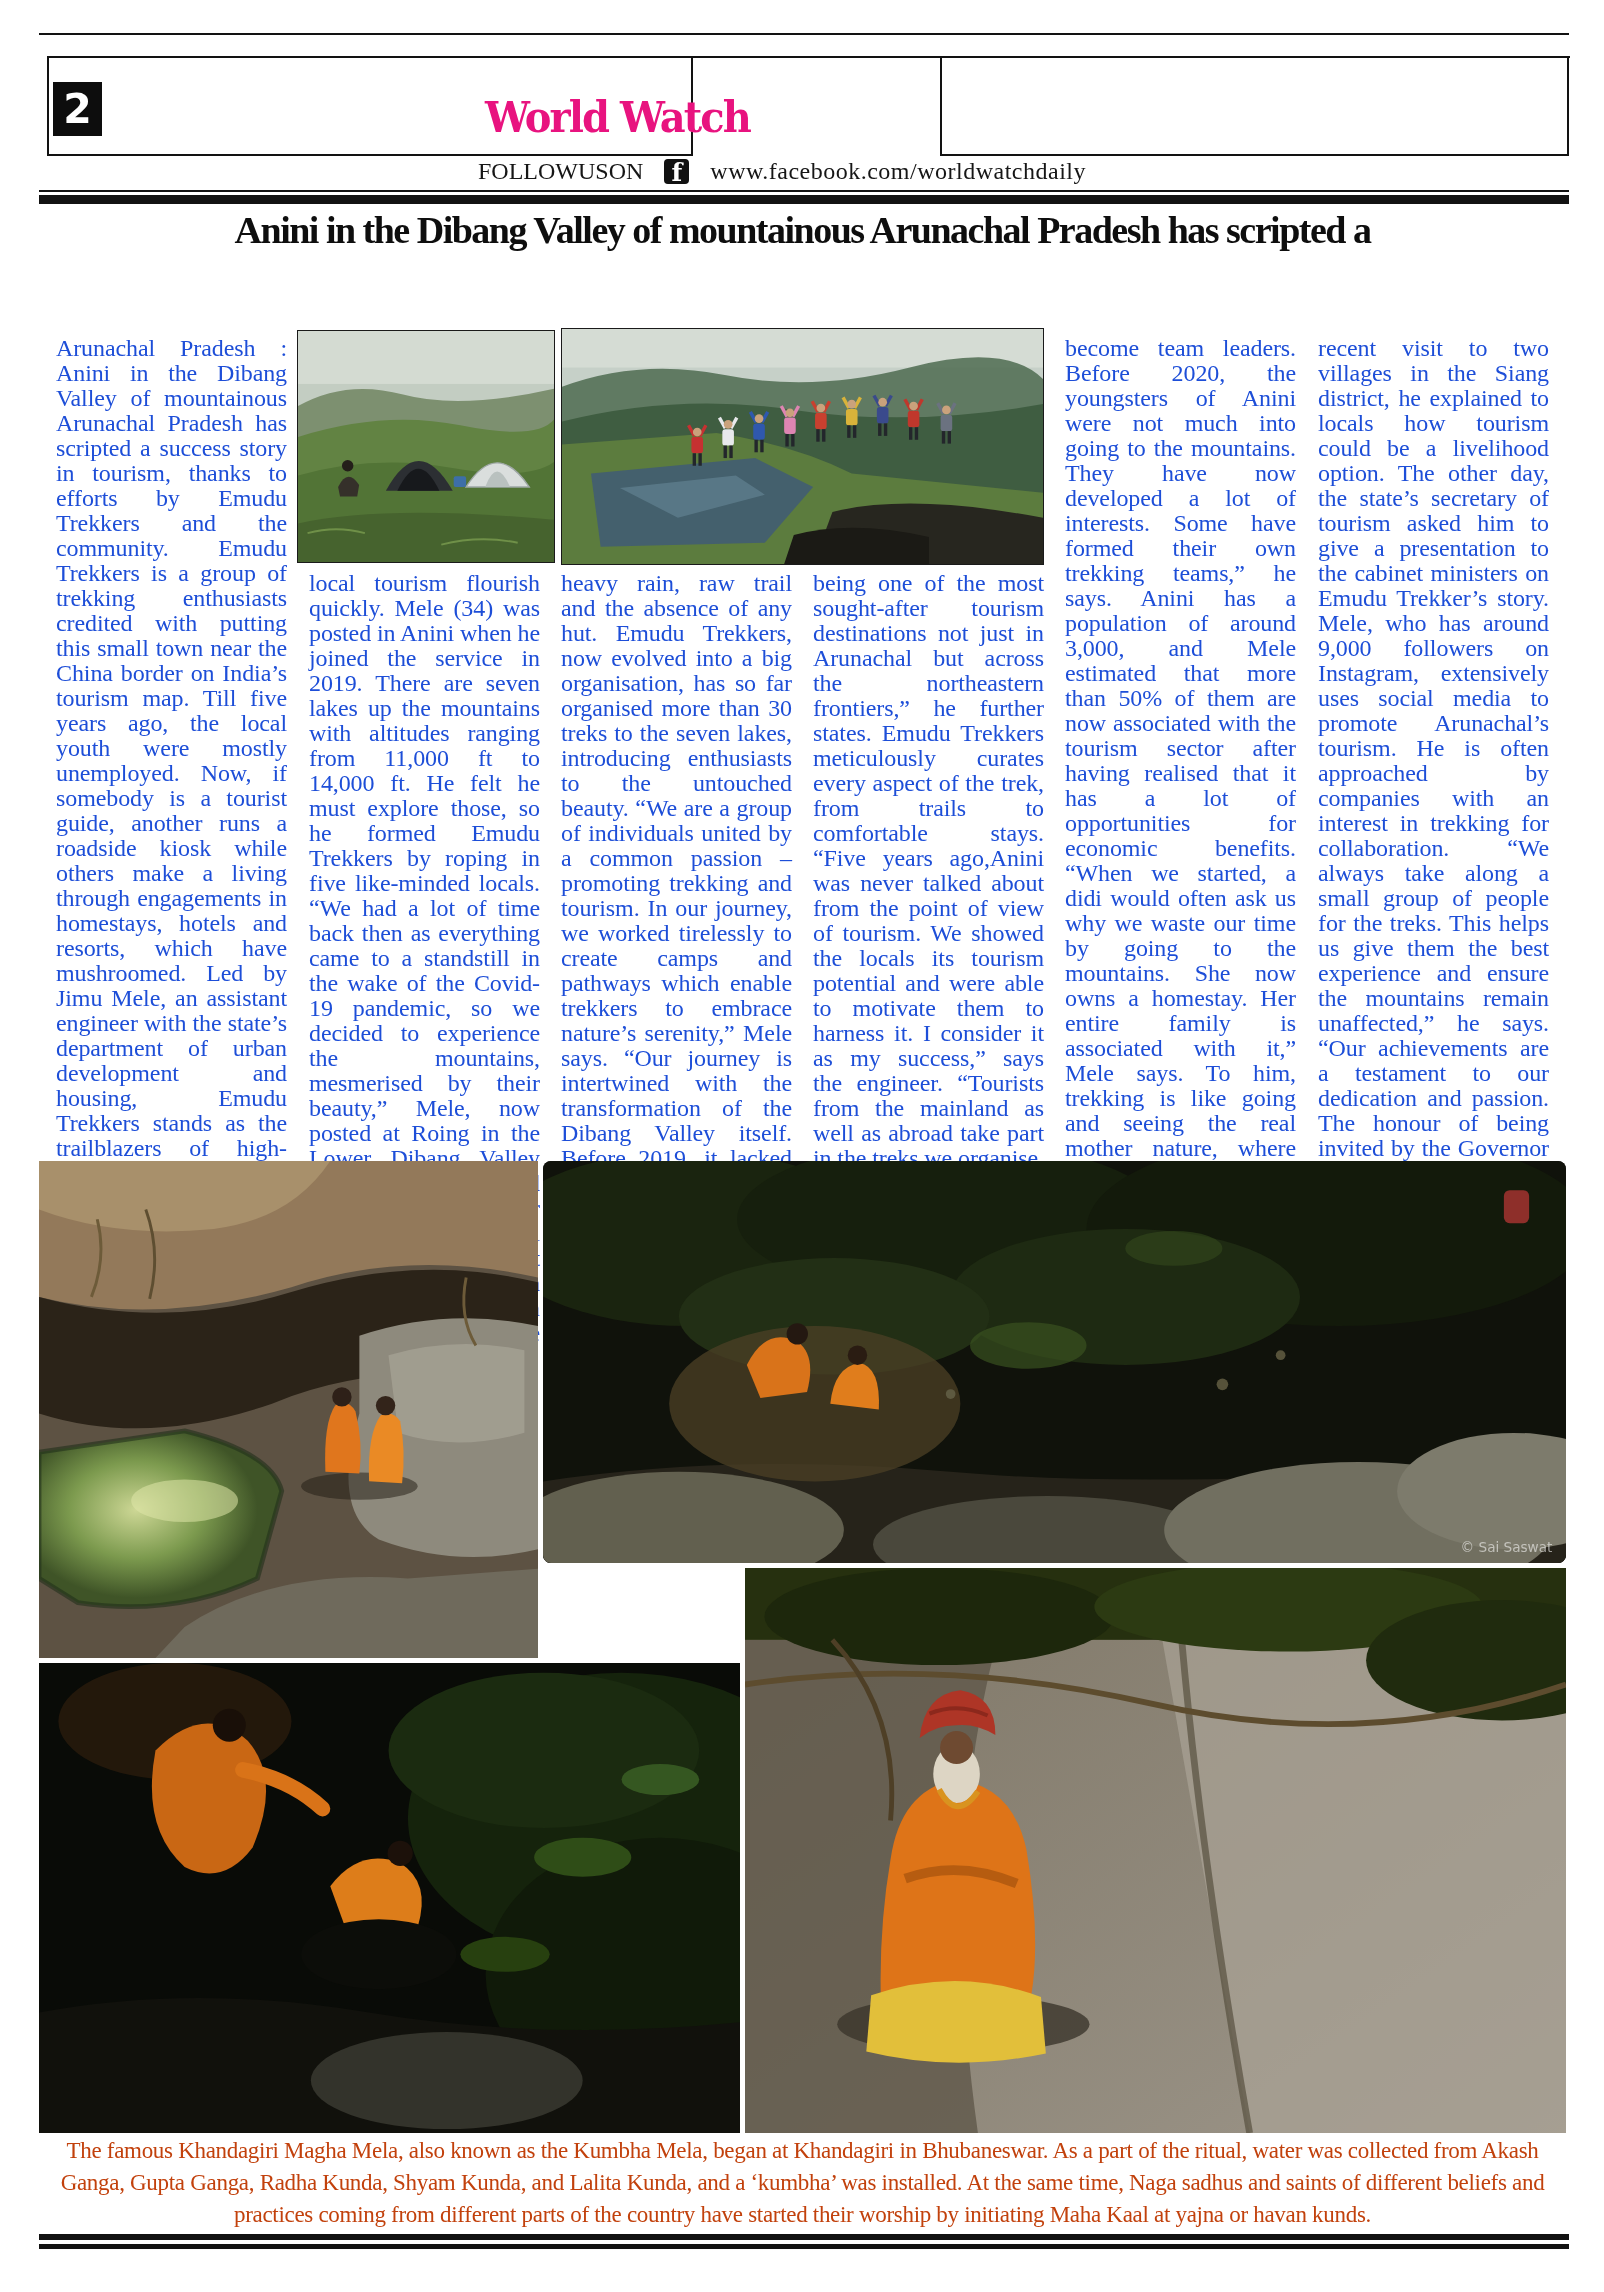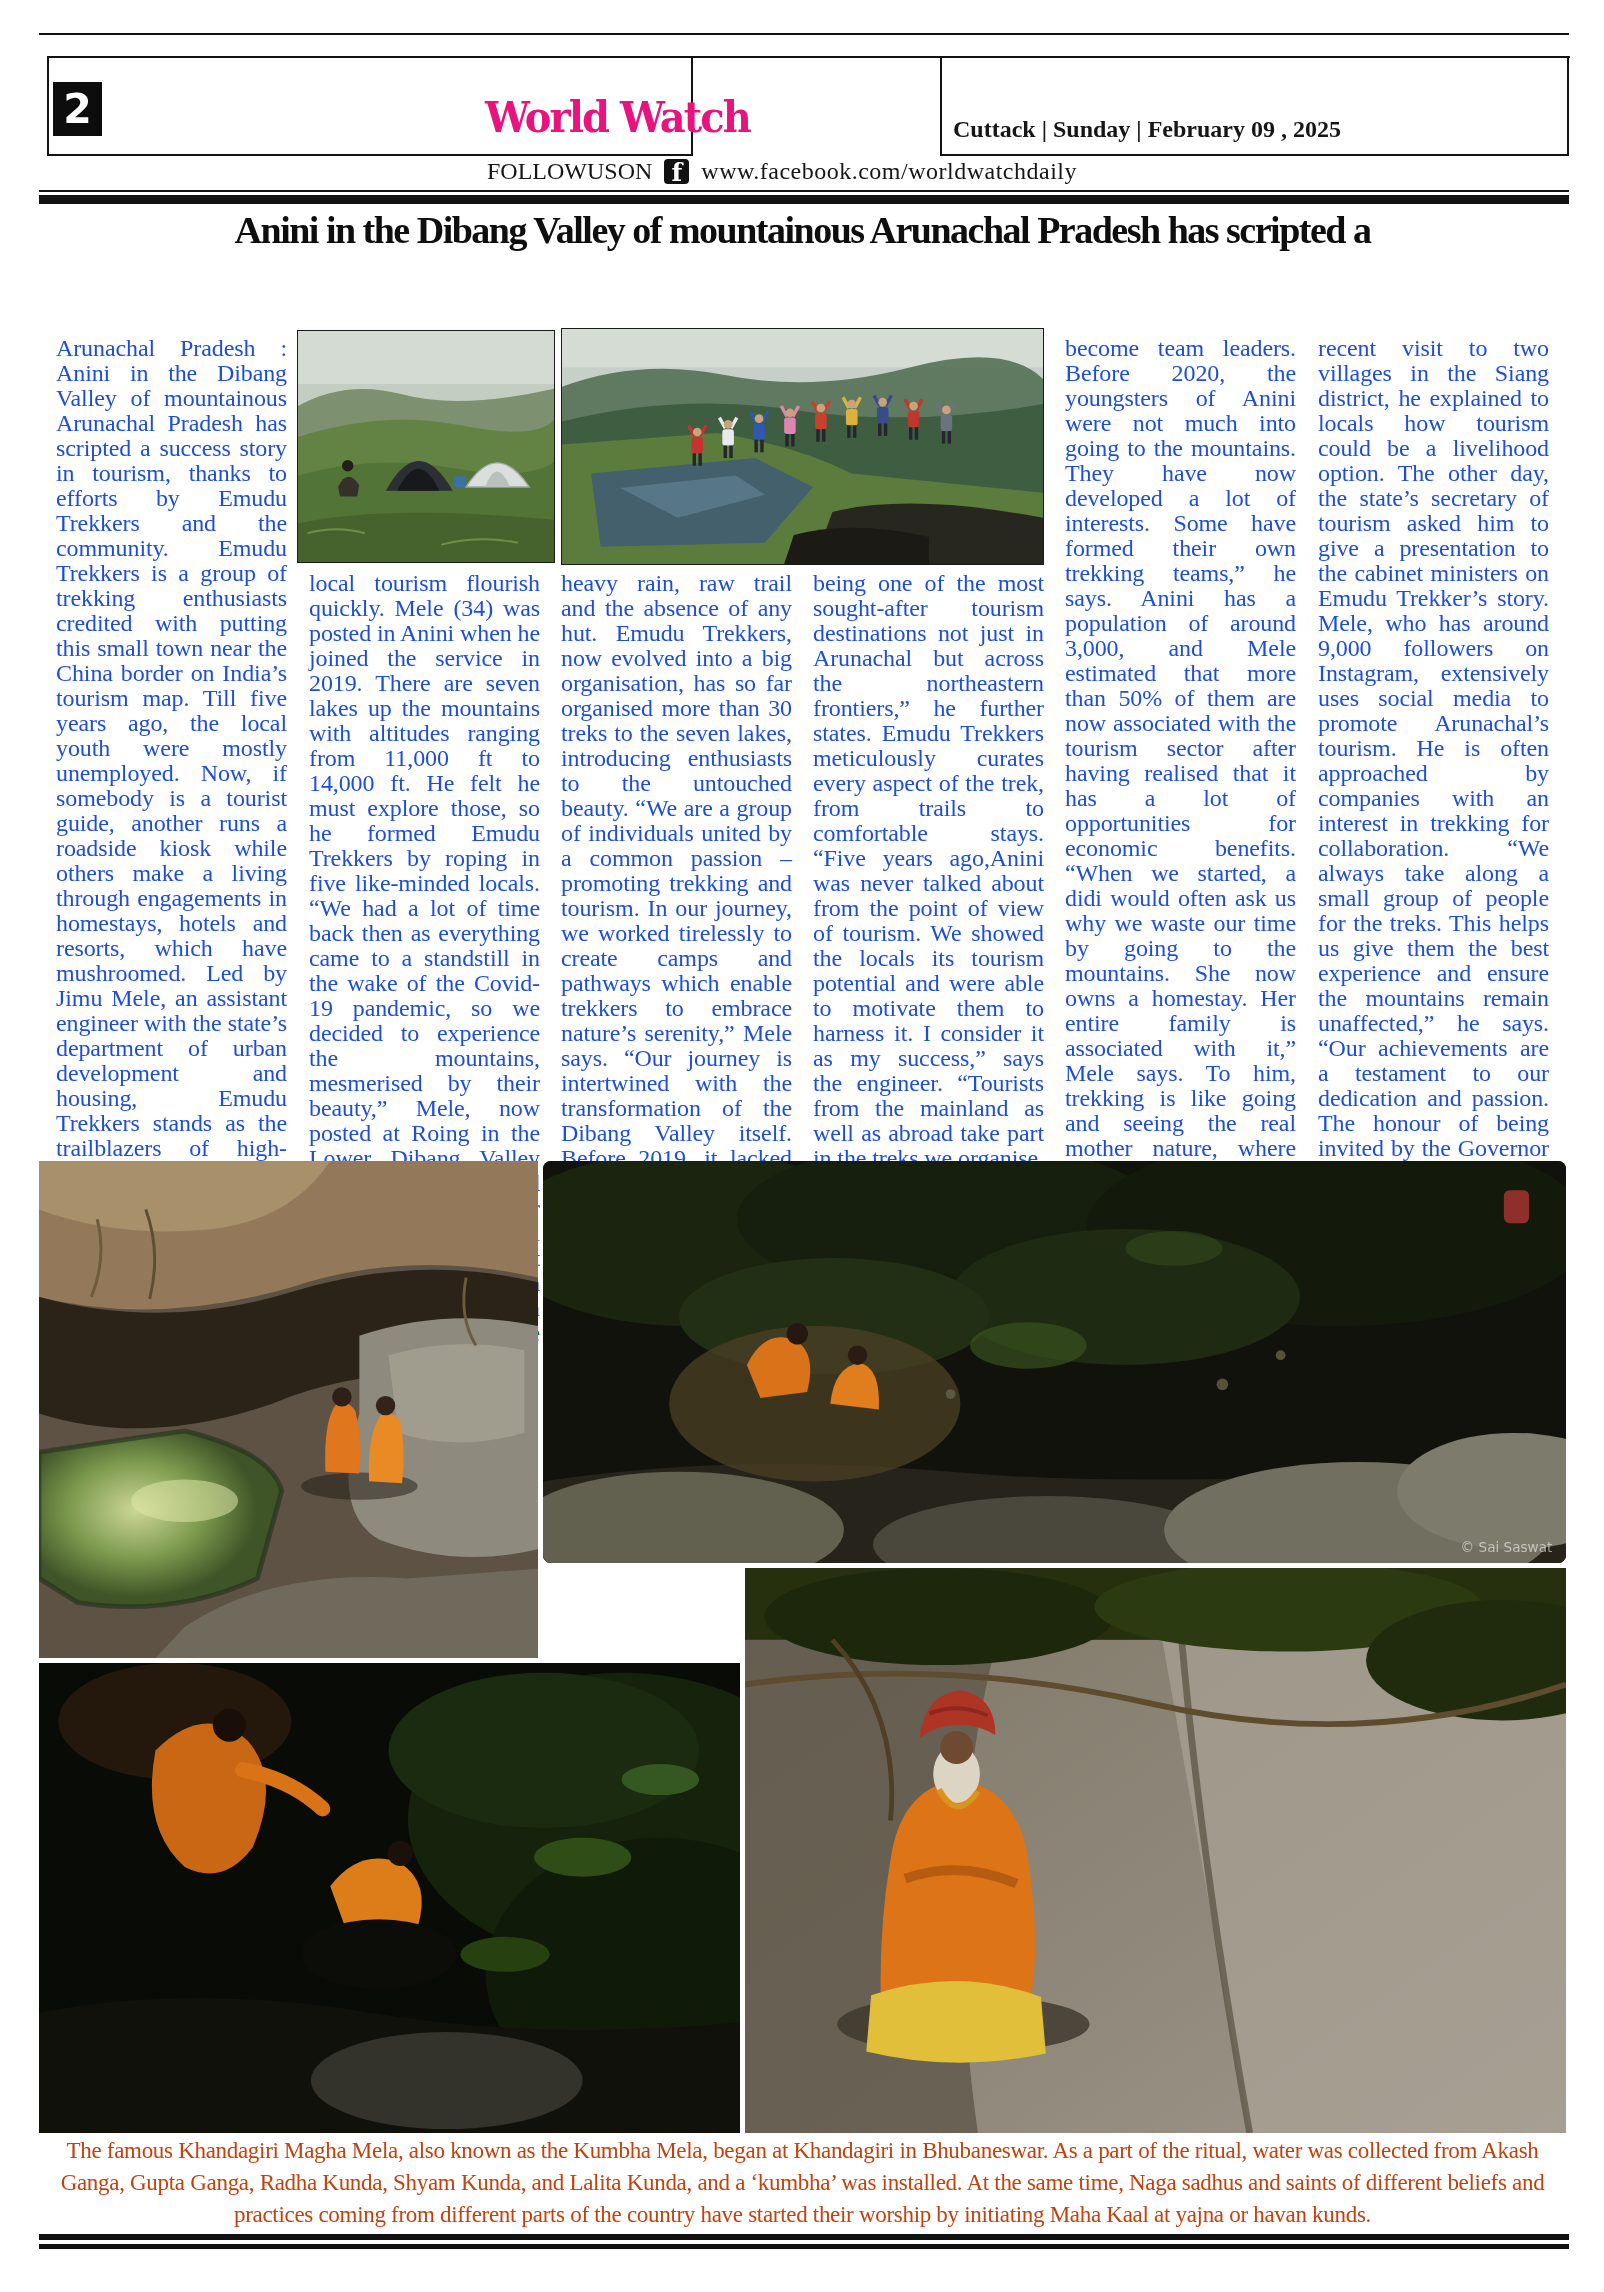--- a/index.html
+++ b/index.html
@@ -12,21 +12,21 @@
   .pageno-box{position:absolute;left:53px;top:82px;width:49px;height:54px;background:#0d0d0d;
     display:flex;align-items:center;justify-content:center;}
   .pageno-box span{color:#fff;font-family:"DejaVu Sans", sans-serif;font-weight:bold;font-size:41px;line-height:1;}
   .logo{position:absolute;left:485px;top:89px;width:209px;height:60px;text-align:center;
     font-family:"DejaVu Serif", serif;font-weight:bold;font-size:40px;line-height:56px;
     color:#e8137f;letter-spacing:-1.9px;transform:scaleY(1.08);white-space:nowrap;}
   .special{position:absolute;left:693px;top:60px;width:248px;text-align:center;
     font-weight:bold;font-size:34px;line-height:45px;letter-spacing:1px;}
   .dateline{position:absolute;left:953px;top:116px;width:602px;font-weight:bold;font-size:24px;white-space:nowrap;}
   .followline{position:absolute;left:0;top:158px;width:1564px;display:flex;justify-content:center;
-    align-items:center;gap:12px;font-size:24px;}
+    align-items:center;gap:21px;font-size:24px;}
   .followline .fbu{letter-spacing:0.5px;font-family:Liberation Serif, serif;}
   .fbicon{display:inline-flex;width:25px;height:25px;background:#111;color:#fff;border-radius:3.9px;
     align-items:flex-end;justify-content:center;font-family:"DejaVu Serif", serif;font-weight:bold;
     font-size:25px;line-height:23px;overflow:hidden;}
   
   .headline{position:absolute;left:39px;top:206px;width:1527px;text-align:center;font-weight:bold;
     color:#0e0e0e;}
   .headline div{font-size:38px;line-height:49px;letter-spacing:-1.5px;white-space:nowrap;}
   
   .col{position:absolute;width:231px;font-size:24px;line-height:25px;text-align:justify;
@@ -52,21 +52,20 @@
   <div class="rule" style="left:942px;top:154px;width:627px;height:1.9px;"></div>
   <div class="rule" style="left:47px;top:56px;width:1.9px;height:100px;"></div>
   <div class="rule" style="left:691px;top:56px;width:1.9px;height:100px;"></div>
   <div class="rule" style="left:940px;top:56px;width:1.9px;height:100px;"></div>
   <div class="rule" style="left:1567px;top:56px;width:1.9px;height:100px;"></div>
 
   <div class="pageno-box">
     <span>2</span>
   </div>
   <div class="logo">World Watch</div>
-  <div class="dateline">Cuttack | Sunday | February 09 , 2025</div>
 
   <div class="followline">
     <span>FOLLOWUSON</span>
     <span class="fbicon">f</span>
     <span class="fbu">www.facebook.com/worldwatchdaily</span>
   </div>
 
   <div class="rule" style="left:39px;top:190px;width:1530px;height:1.9px;"></div>
   <div class="rule" style="left:39px;top:195px;width:1530px;height:8.7px;"></div>
 

